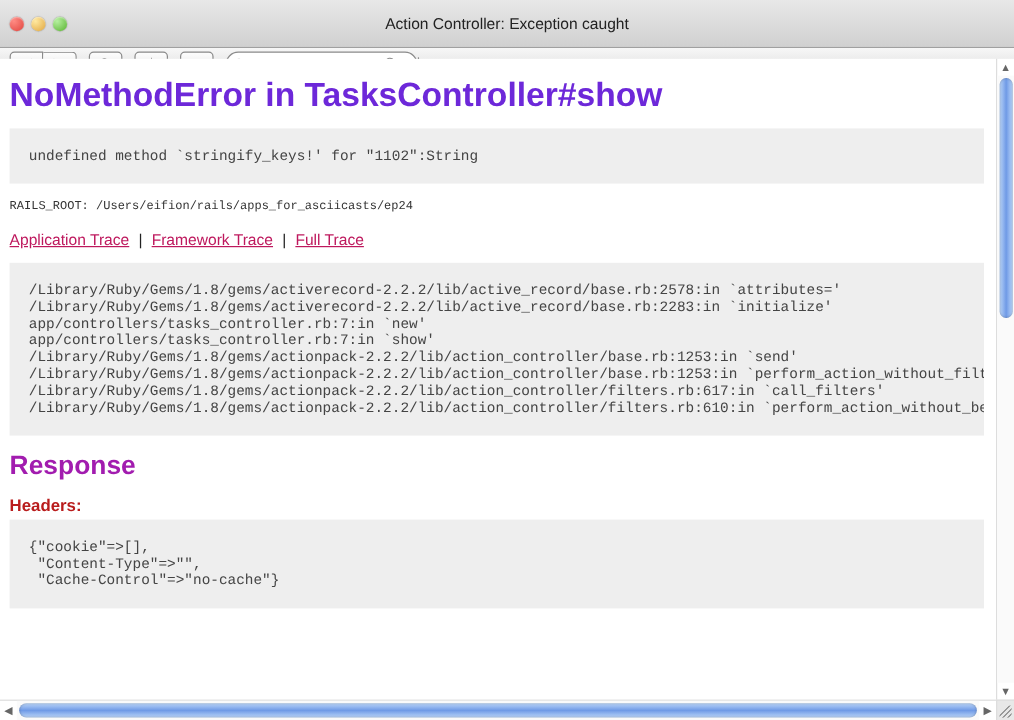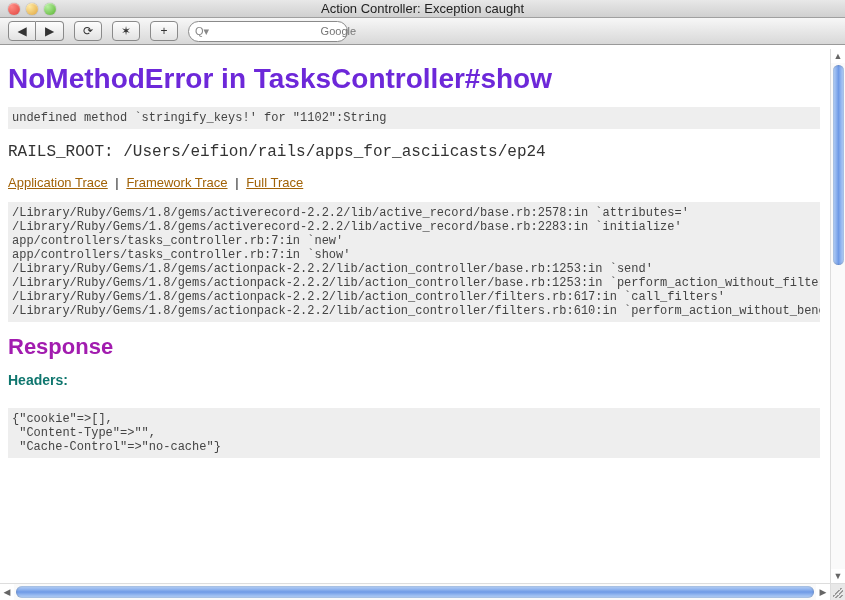--- a/index.html
+++ b/index.html
@@ -5,21 +5,21 @@
   * { margin: 0; padding: 0; box-sizing: border-box; }
   body {
     font-family: -apple-system, "Lucida Grande", Arial, sans-serif;
     background: #ffffff;
     width: 845px;
     height: 600px;
     overflow: hidden;
     position: relative;
   }
   .titlebar {
-    height: 18px;
+    height: 40px;
     background: linear-gradient(to bottom, #e8e8e8 0%, #d0d0d0 100%);
     border-bottom: 1px solid #a0a0a0;
     display: flex;
     align-items: center;
     position: relative;
     font-size: 12px;
     color: #333;
   }
   .traffic-lights {
     display: flex;
@@ -128,44 +128,44 @@
   }
   .content h2 {
     font-size: 22px;
     font-weight: bold;
     color: #a21caf;
     margin: 12px 0 10px 0;
   }
   .content h3 {
     font-size: 14px;
     font-weight: bold;
-    color: #0f766e;
-    margin: 12px 0 20px 0;
+    color: #b91c1c;
+    margin: 12px 0 4px 0;
   }
   .pre-block {
     background: #eeeeee;
-    padding: 4px;
+    padding: 16px;
     font-family: "Courier New", Courier, monospace;
     font-size: 12px;
     color: #444;
     white-space: pre;
     overflow: hidden;
   }
   .info-line {
     font-family: "Courier New", Courier, monospace;
-    font-size: 16px;
+    font-size: 10px;
     color: #333;
     margin: 14px 0;
   }
   .trace-links {
     font-size: 13px;
     margin: 12px 0;
   }
   .trace-links a {
-    color: #a16207;
+    color: #be185d;
     text-decoration: underline;
   }
   .trace-links .sep {
     margin: 0 4px;
     color: #222;
   }
 
   .vscroll {
     position: absolute;
     top: 49px;

